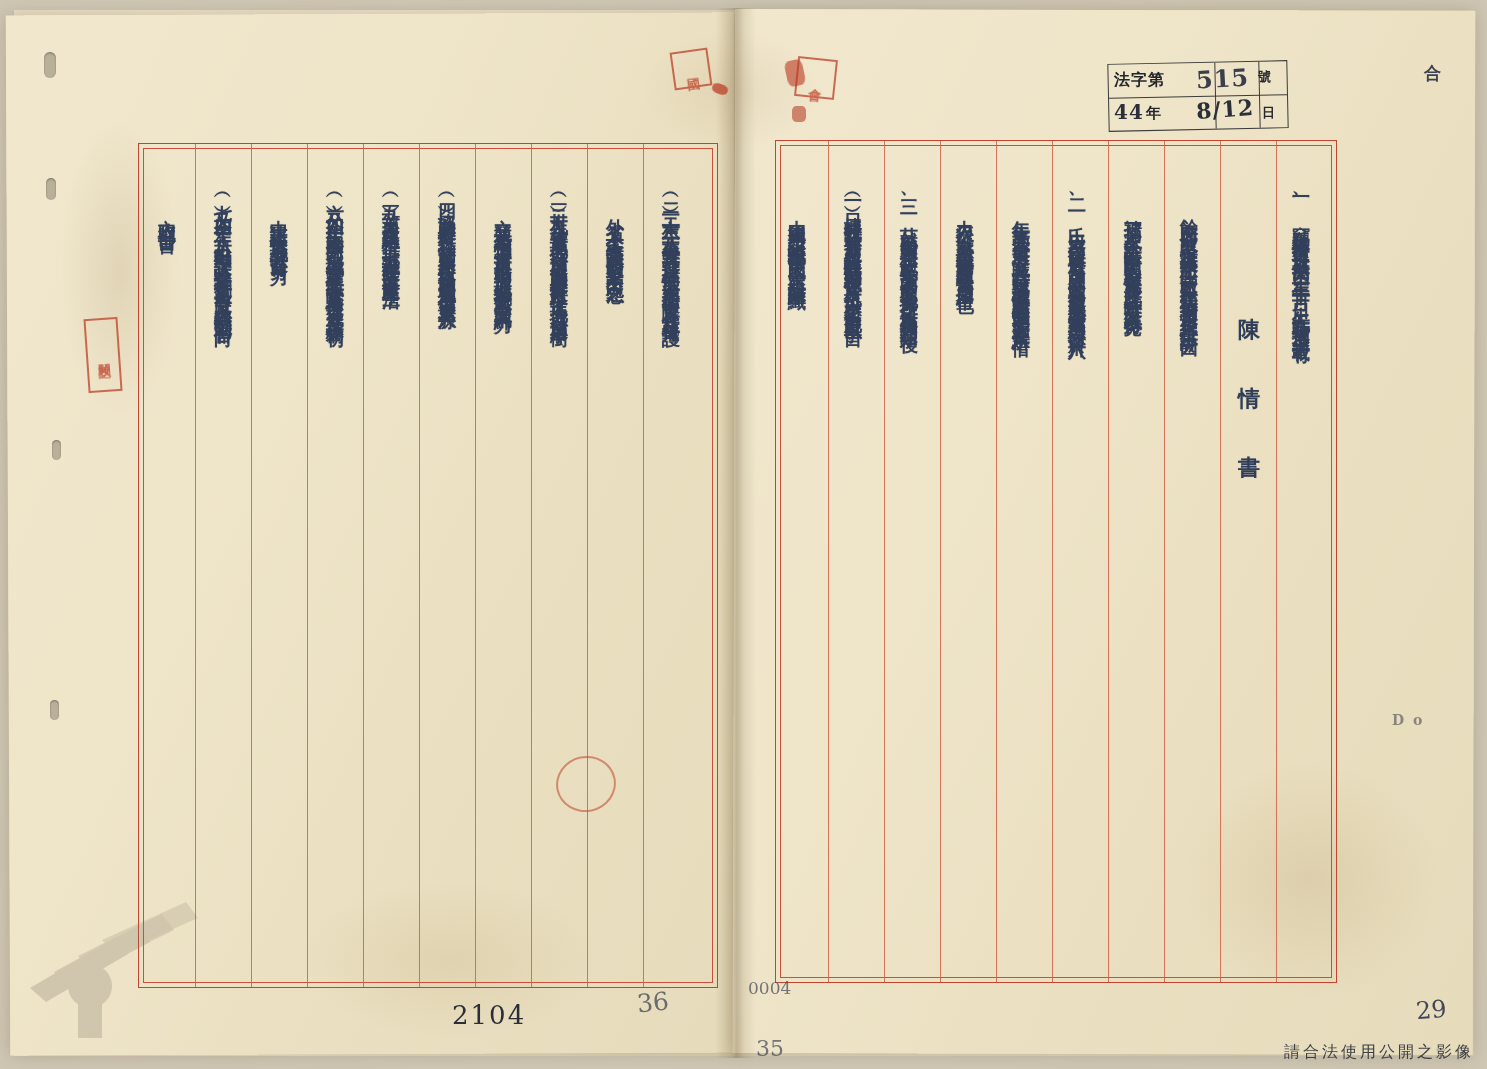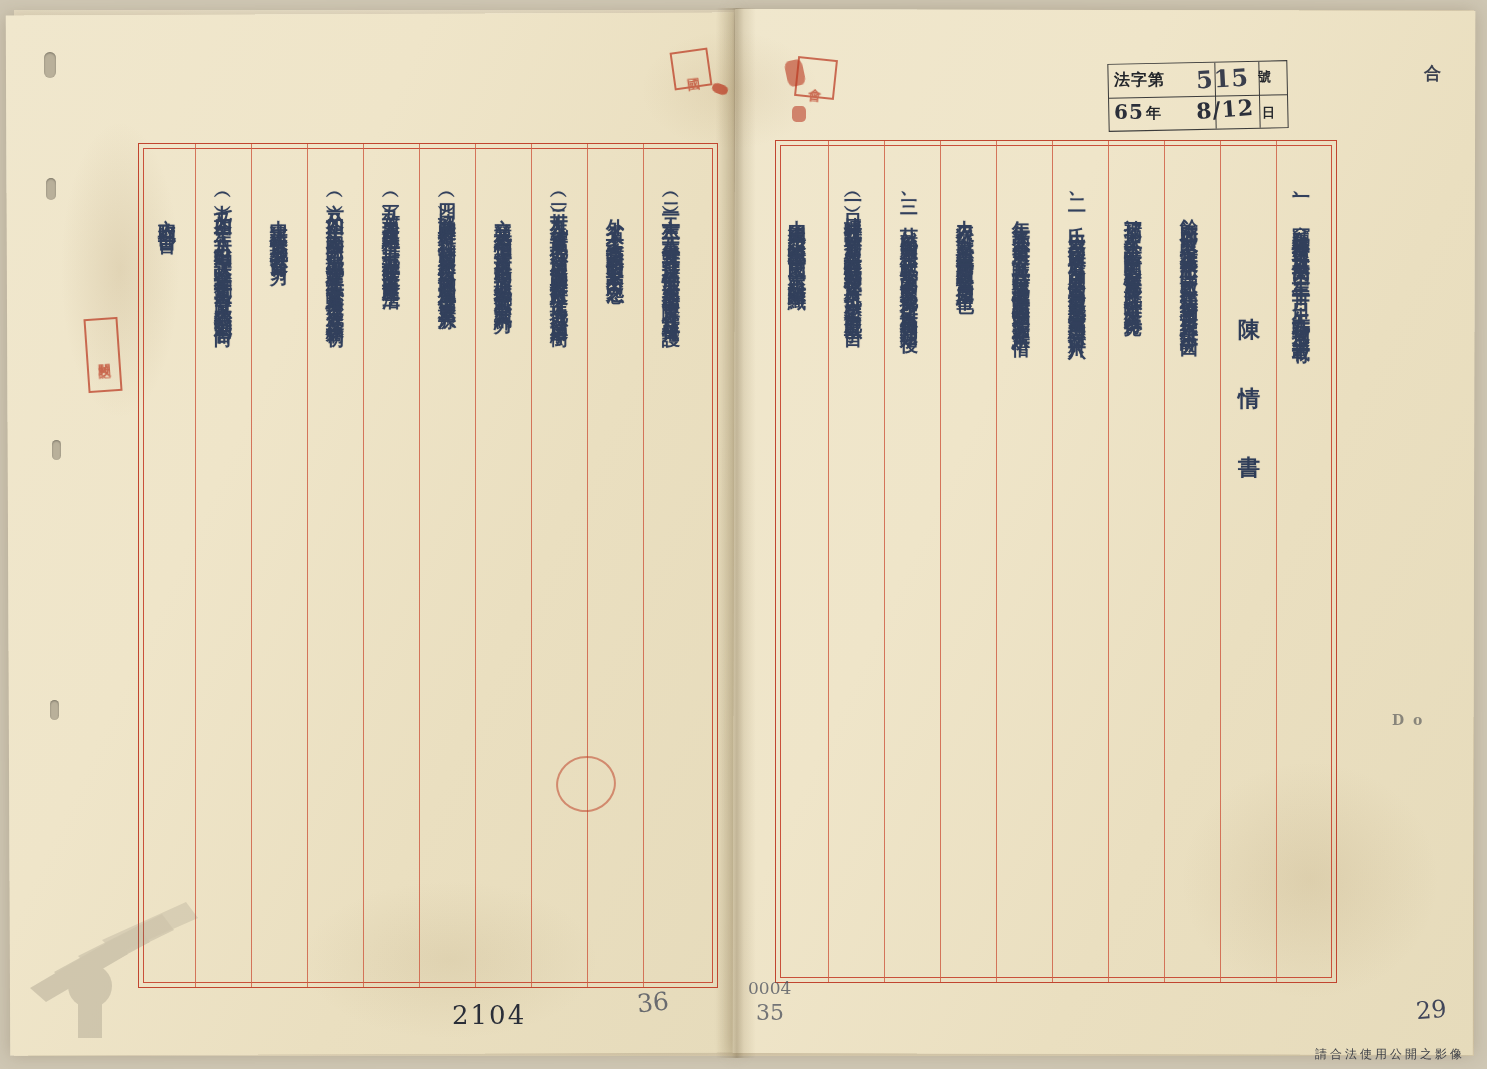--- a/index.html
+++ b/index.html
@@ -112,22 +112,22 @@
     position:absolute;font-family:"DejaVu Serif","Liberation Serif",serif;
     color:#2a2e38;
   }
   
   #watermark{
     position:absolute;left:20px;top:868px;width:210px;height:170px;
     opacity:.30;pointer-events:none;
   }
   
   #footer{
-    position:absolute;right:22px;bottom:6px;
-    font-size:12px;color:#3c3f46;letter-spacing:3px;
+    position:absolute;right:13px;bottom:6px;
+    font-size:16px;color:#3c3f46;letter-spacing:3px;
     font-family:"DejaVu Sans","Liberation Sans",sans-serif;
   }
   
   .tear{
     position:absolute;background:#cfc7b4;
   }
   
   .punch{
     position:absolute;background:#b9b09a;border-radius:50%;
     box-shadow:inset 0 1px 2px rgba(0,0,0,.35);
@@ -220,33 +220,33 @@
   <div style="position:absolute;left:556px;top:756px;width:56px;height:52px;border:2px solid #c0462c;border-radius:50%;opacity:.55;transform:rotate(-12deg);"></div>
 
   <div id="regbox">
     <div class="hline"></div>
     <div class="vline" style="left:106px;"></div>
     <div class="vline" style="left:150px;"></div>
   </div>
   <div class="regtext" style="left:1114px;top:70px;font-size:16px;">法字第</div>
   <div class="regtext hand" style="left:1196px;top:64px;font-size:24px;color:#3a3f4d;transform:rotate(-3deg);">515</div>
   <div class="regtext" style="left:1258px;top:68px;font-size:13px;">號</div>
-  <div class="regtext hand" style="left:1114px;top:100px;font-size:20px;">65</div>
+  <div class="regtext hand" style="left:1114px;top:100px;font-size:20px;">44</div>
   <div class="regtext" style="left:1146px;top:104px;font-size:15px;">年</div>
   <div class="regtext hand" style="left:1196px;top:96px;font-size:22px;transform:rotate(-4deg);">8/12</div>
   <div class="regtext" style="left:1262px;top:104px;font-size:13px;">日</div>
 
   <div class="regtext" style="left:1424px;top:62px;font-size:17px;color:#3b4150;">合</div>
 
   <div class="regtext hand" style="left:1392px;top:712px;font-size:14px;opacity:.5;letter-spacing:2px;">D o</div>
 
   <div class="botnum" style="left:452px;top:1000px;font-size:26px;letter-spacing:2px;">2104</div>
   <div class="botnum hand" style="left:637px;top:988px;font-size:25px;color:#4a4f5c;opacity:.8;transform:rotate(-6deg);">36</div>
   <div class="botnum hand" style="left:748px;top:978px;font-size:17px;color:#4a4f5c;opacity:.75;">0004</div>
-  <div class="botnum hand" style="left:756px;top:1000px;font-size:22px;color:#4a4f5c;opacity:.75;">35</div>
+  <div class="botnum hand" style="left:756px;top:1036px;font-size:22px;color:#4a4f5c;opacity:.75;">35</div>
   <div class="botnum hand" style="left:1416px;top:996px;font-size:24px;color:#41465a;transform:rotate(-5deg);">29</div>
 
   <svg id="watermark" viewBox="0 0 210 170">
     <g fill="#7a7366" opacity="0.85">
       <path d="M10 120 L95 70 L108 86 L26 134 Z"></path>
       <path d="M34 104 L118 58 L130 74 L48 118 Z" opacity="0.9"></path>
       <path d="M58 88 L142 46 L154 62 L72 102 Z" opacity="0.8"></path>
       <path d="M82 72 L166 34 L178 50 L96 86 Z" opacity="0.7"></path>
       <circle cx="70" cy="118" r="22"></circle>
       <rect x="58" y="126" width="24" height="44"></rect>

